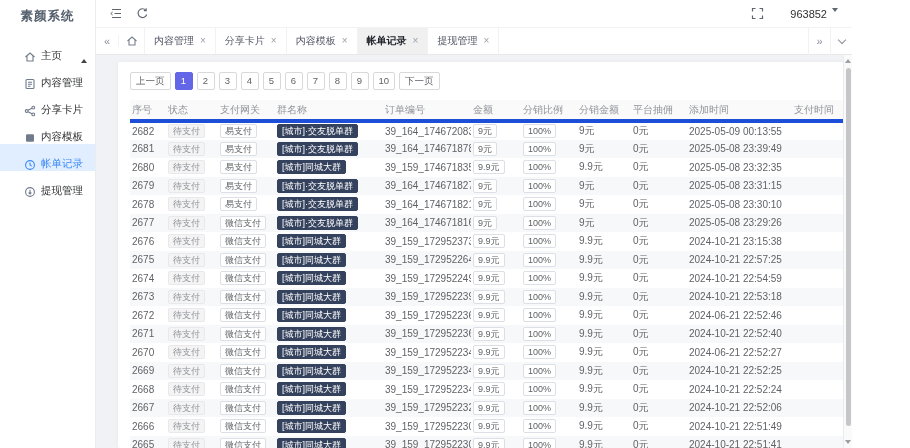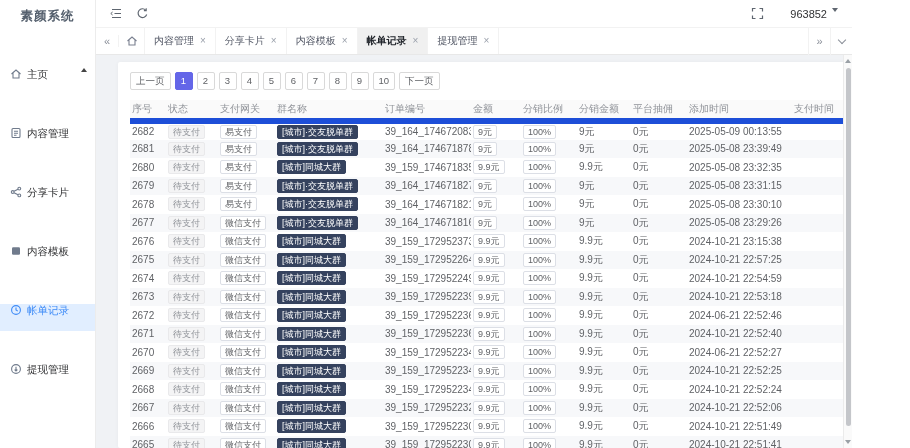--- a/index.html
+++ b/index.html
@@ -5,21 +5,21 @@
   * { margin:0; padding:0; box-sizing:border-box; }
   html,body { width:910px; height:448px; overflow:hidden; }
   body { font-family:"Liberation Sans","DejaVu Sans",sans-serif; background:#fff; color:#606266; }
 
   .window { display:flex; width:852px; height:448px; }
 
   
   .sidebar { width:96px; height:100%; background:#fff; border-right:1px solid #ececec; flex:0 0 96px; }
   .sidebar-title { height:32px; line-height:32px; text-align:center; font-size:12.5px; font-weight:600; color:#55606e; letter-spacing:1px; }
   .menu { padding-top:4px; }
-  .menu-item { height:27px; display:flex; align-items:flex-start; padding-left:10px; cursor:pointer; color:#303133; font-size:10.5px; position:relative;margin-top:32px; }
+  .menu-item { height:27px; display:flex; align-items:flex-end; padding-left:24px; cursor:pointer; color:#303133; font-size:10.5px; position:relative; }
   .menu-item .mi-icon { width:12px; height:12px; margin-right:5px; color:#707b8c; display:inline-flex; }
   .menu-item .mi-icon svg { width:12px; height:12px; }
   .menu-item.active { background:var(--menu-active-bg,#e1eeff); color:var(--accent,#3e8bf7); }
   .menu-item.active .mi-icon { color:var(--accent,#3e8bf7); }
   .mi-caret { position:absolute; right:8px; width:0; height:0; border-left:3.5px solid transparent; border-right:3.5px solid transparent; border-bottom:4.5px solid #444; }
   .menu-sub { height:27px; line-height:27px; padding-left:28px; font-size:10.5px; color:#303133; cursor:pointer; }
 
   
   .main { flex:1; display:flex; flex-direction:column; position:relative; min-width:0; }
 
@@ -49,21 +49,21 @@
 
   
   .content { flex:1; background:#f0f2f5; padding:7px 7px 0 22px; overflow:hidden; }
   .card { background:#fff; border-radius:2px; box-shadow:0 0 4px rgba(0,0,0,.04); padding:10px 12px; height:100%; }
 
   .pagination { display:flex; align-items:center; gap:4px; margin-bottom:10px; }
   .pg-btn { min-width:18px; height:18px; line-height:16px; padding:0 5px; font-size:9.5px; color:#606266; background:#fff; border:1px solid #d9d9d9; border-radius:2px; text-align:center; cursor:pointer; font-family:inherit; }
   .pg-btn.active { background:var(--page-active-bg,#6466e8); color:var(--page-active-fg,#fff); border-color:var(--page-active-bg,#6466e8); }
 
   table.data-table { width:100%; border-collapse:collapse; table-layout:fixed; }
-  .data-table th { font-size:10px; font-weight:500; color:#909399; text-align:left; height:21px; background:#fafafa; border-bottom:6px solid #1d4ed8; padding:0 2px; white-space:nowrap; overflow:hidden; }
+  .data-table th { font-size:10px; font-weight:500; color:#909399; text-align:left; height:21px; background:#fafafa; border-bottom:4px solid #1d4ed8; padding:0 2px; white-space:nowrap; overflow:hidden; }
   .data-table td { font-size:10px; color:#606266; height:18.5px; padding:0 2px; white-space:nowrap; overflow:hidden; }
   .data-table tbody tr:nth-child(even) { background:#f7f8fa; }
 
   .tag { display:inline-block; font-size:9px; line-height:12px; padding:0 4px; border-radius:2px; vertical-align:middle; }
   .tag-gray  { background:#f4f4f5; border:1px solid #e9e9eb; color:#909399; }
   .tag-plain { background:#fff; border:1px solid #dcdfe6; color:#606266; }
   .tag-dark  { background:var(--tag-dark-bg,#35425e); color:var(--tag-dark-fg,#fff); border:1px solid var(--tag-dark-bg,#35425e); }
 
   
   .scrollbar { position:absolute; top:55px; bottom:0; right:0; width:9px; background:#fafafa; border-left:1px solid #ebebeb; }

